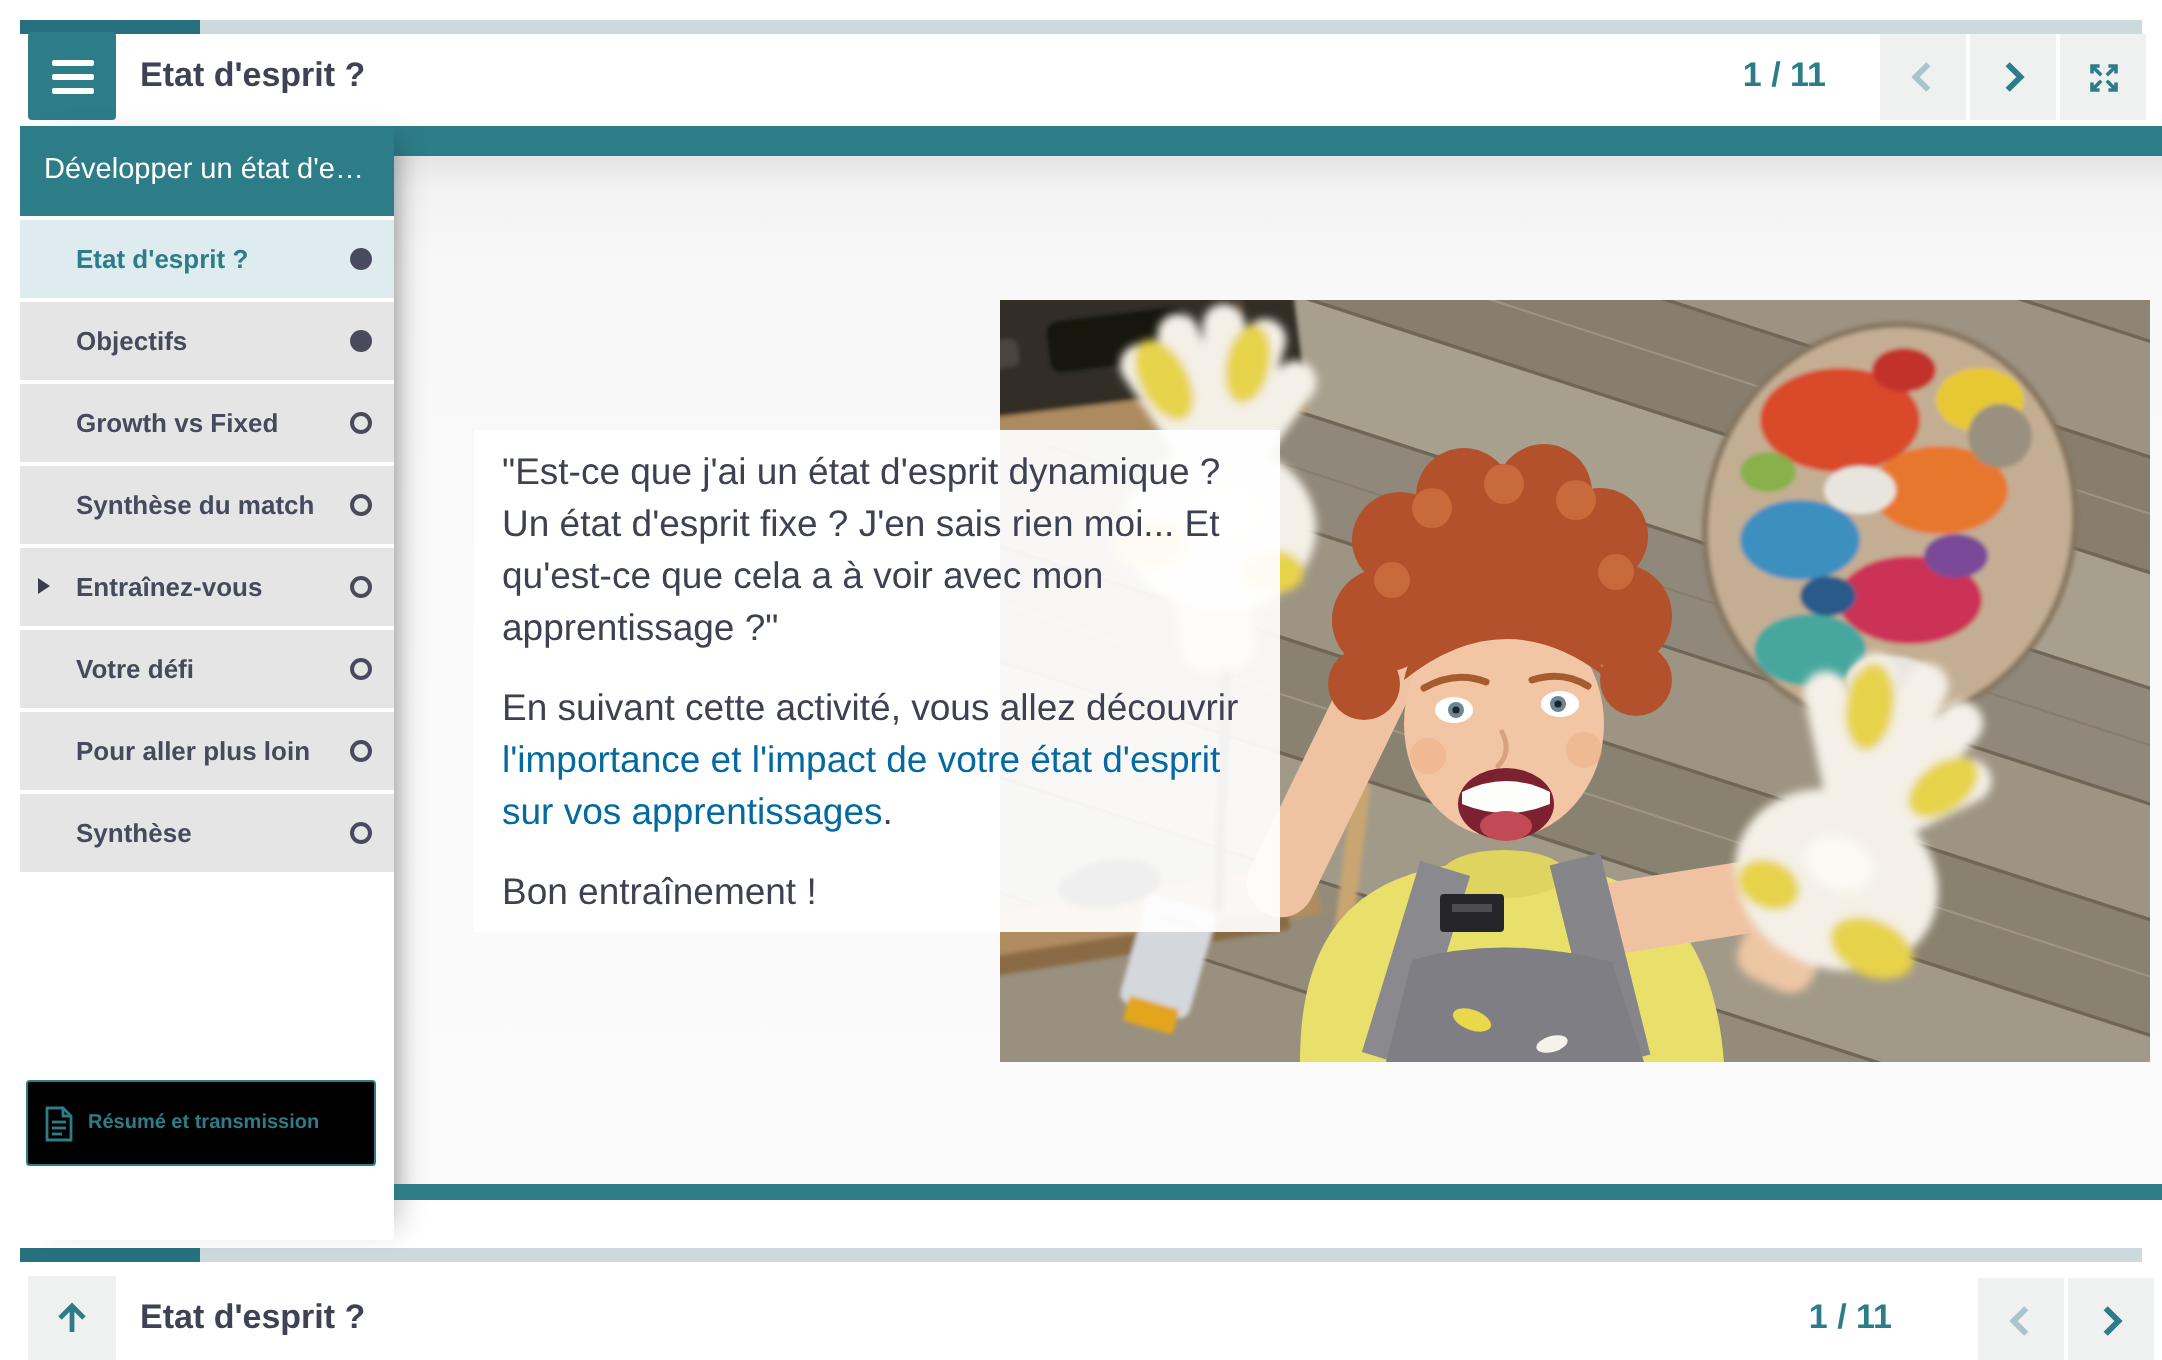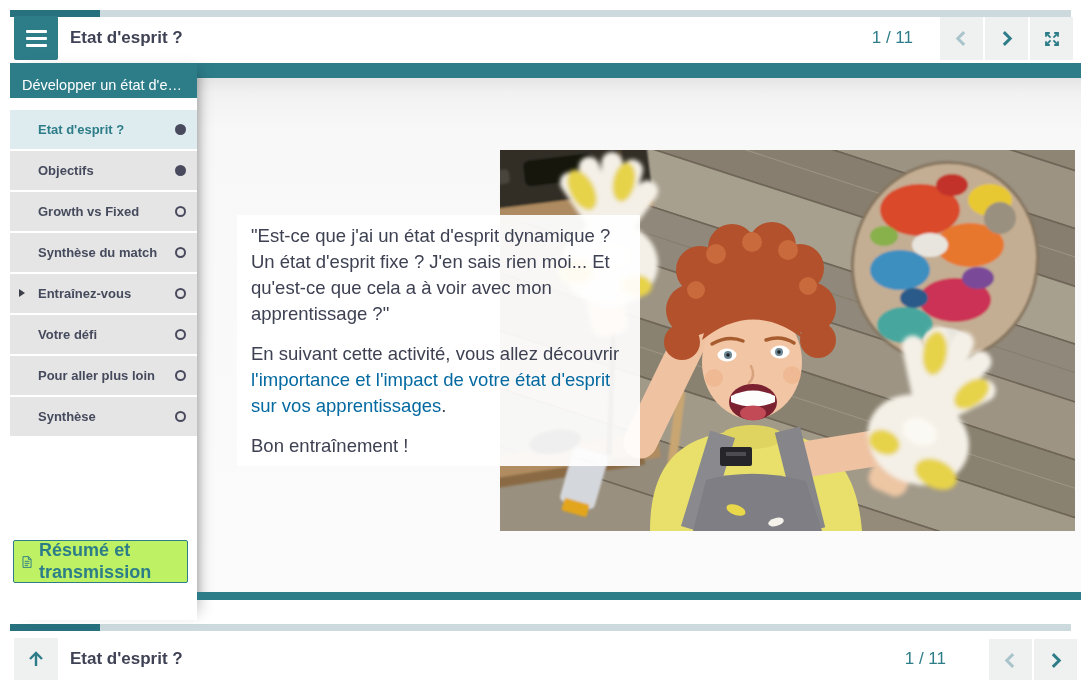--- a/index.html
+++ b/index.html
@@ -25,21 +25,21 @@
   }
   .hamburger-btn span { display:block; width:21px; height:3px; background:#ffffff; border-radius:1px; }
   .top-title, .bottom-title {
     position:absolute; left:70px; height:44px; line-height:44px;
     font-size:17px; font-weight:bold; color:#3f4254; white-space:nowrap;
   }
   .top-title { top:16px; }
   .bottom-title { top:637px; }
   .page-indicator {
     position:absolute; height:44px; line-height:44px;
-    font-size:17px; font-weight:normal; color:#2d7d89; white-space:nowrap;
+    font-size:17px; font-weight:bold; color:#2d7d89; white-space:nowrap;
   }
   .page-indicator.top { top:16px; right:168px; }
   .page-indicator.bottom { top:637px; right:135px; }
 
   .nav-group { position:absolute; display:flex; gap:2px; }
   .nav-group.top { top:17px; right:8px; }
   .nav-group.bottom { top:639px; right:4px; }
   .sq-btn {
     width:43px; height:43px; background:#eff1f1; border:none; cursor:pointer;
     display:flex; align-items:center; justify-content:center; padding:0;
@@ -52,21 +52,21 @@
   .band-top { position:absolute; left:10px; top:63px; width:1071px; height:15px; background:#2d7d89; }
   .band-bottom { position:absolute; left:197px; top:592px; width:884px; height:8px; background:#2d7d89; z-index:4; }
 
   
   .sidebar-panel {
     position:absolute; left:10px; top:63px; width:187px; height:557px;
     background:#ffffff; z-index:3;
     box-shadow: 9px 0 14px -7px rgba(0,0,0,0.25);
   }
   .sidebar-header {
-    position:absolute; left:0; top:0; width:187px; height:35px;
+    position:absolute; left:0; top:0; width:187px; height:45px;
     background:#2d7d89; color:#ffffff; font-size:14.5px;
     line-height:45px; padding:0 12px;
     white-space:nowrap; overflow:hidden; text-overflow:ellipsis;
   }
   .nav-list { position:absolute; left:0; top:47px; width:187px; }
   .nav-item {
     position:relative; width:187px; height:39px; margin-bottom:2px;
     background:#e5e5e5; color:#454a5c; font-size:13px; font-weight:bold;
     display:flex; align-items:center; padding:0 30px 0 28px; cursor:pointer;
   }
@@ -78,23 +78,23 @@
   }
   .nav-item.expandable .tri { display:block; }
   .nav-item .dot {
     position:absolute; right:11px; top:50%; margin-top:-5.5px;
     width:11px; height:11px; border-radius:50%;
     border:2px solid #4a4a5e; background:transparent;
   }
   .nav-item.visited .dot { background:#4a4a5e; }
   .summary-btn {
     position:absolute; left:3px; top:477px; width:175px; height:43px;
-    background:#bef264; border:1.5px solid #2d7d89; border-radius:2px;
+    background:#000000; border:1.5px solid #2d7d89; border-radius:2px;
     display:flex; align-items:center; gap:7px; padding:0 8px;
-    color:#2d7d89; font-size:18px; font-weight:bold; line-height:1.2;
+    color:#2d7d89; font-size:10px; font-weight:bold; line-height:1.2;
     text-align:left; cursor:pointer; font-family:"Liberation Sans",sans-serif;
   }
 
   
   .slide {
     position:absolute; left:197px; top:78px; width:884px; height:514px; z-index:1;
     background:linear-gradient(180deg,#e5e5e5 0px,#f2f2f2 16px,#f8f8f8 55px,#fbfbfb 100%);
     box-shadow: inset 10px 0 10px -9px rgba(0,0,0,0.18);
     overflow:hidden;
   }

